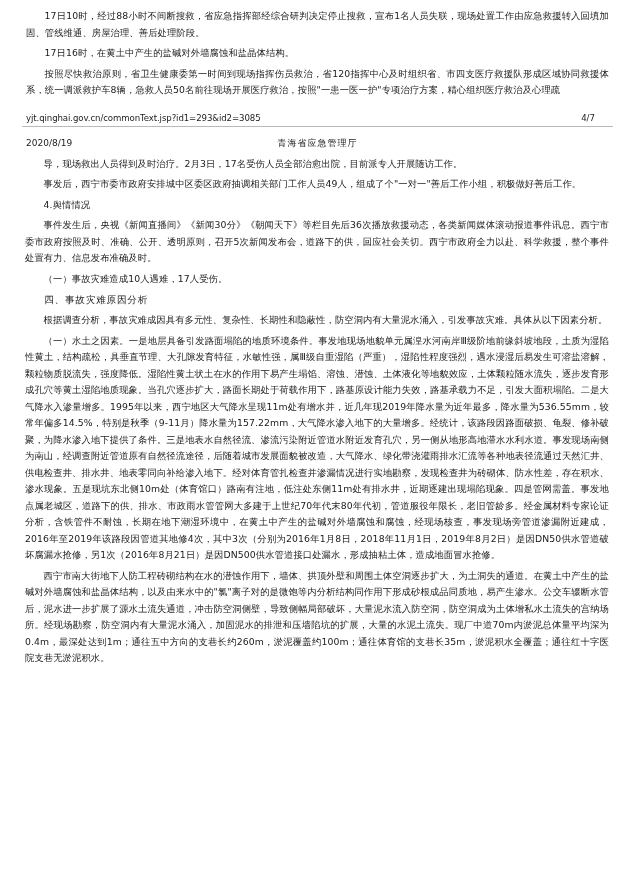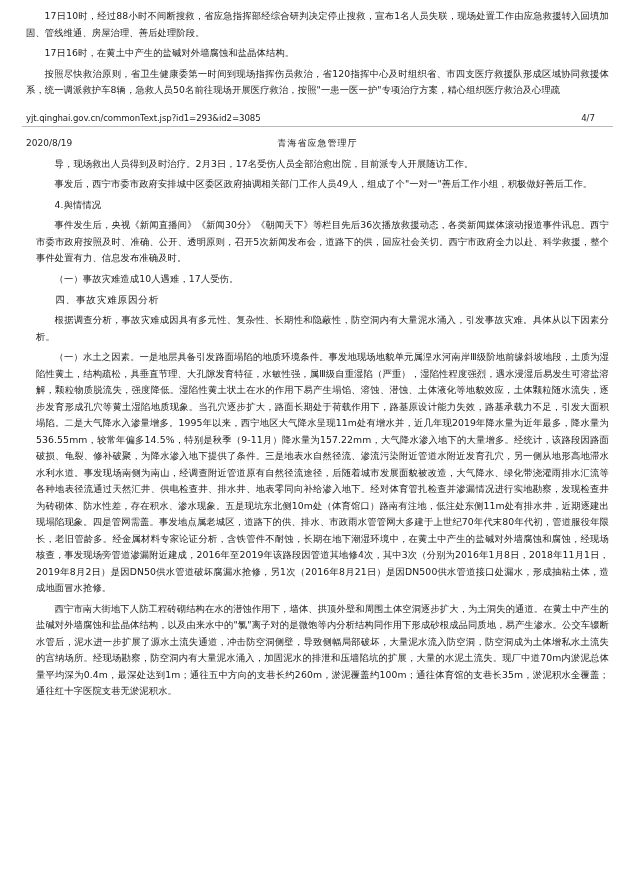--- a/index.html
+++ b/index.html
@@ -75,21 +75,22 @@
   .pg-header .org {
     flex: 1 1 auto;
     text-align: center;
     letter-spacing: 1px;
   }
   .pg-header .spacer {
     width: 150px;
     flex: 0 0 auto;
   }
   .body-block {
-    padding: 2px 26px 0 36px;
+    padding: 2px 26px 0 16px;
+    margin-left: 9px;
   }
   .sec-title {
     margin: 0 0 4px 0;
     font-size: 9.6px;
     line-height: 17px;
     text-indent: 2em;
     letter-spacing: 0.8px;
   }
 </style>
 </head>

